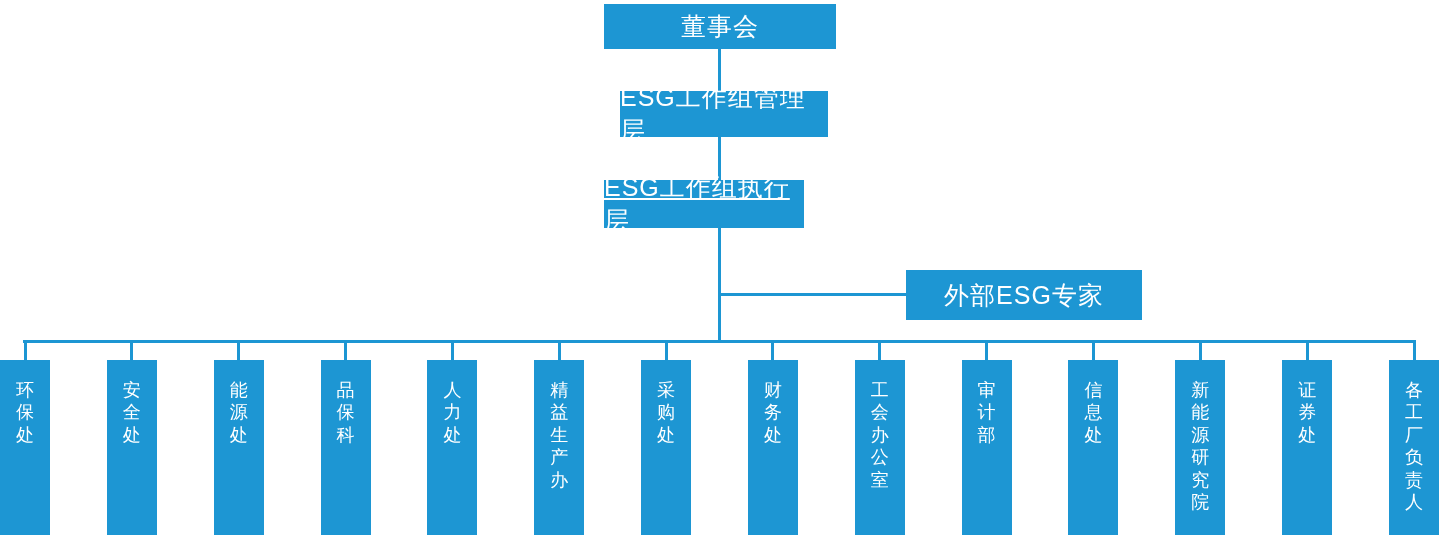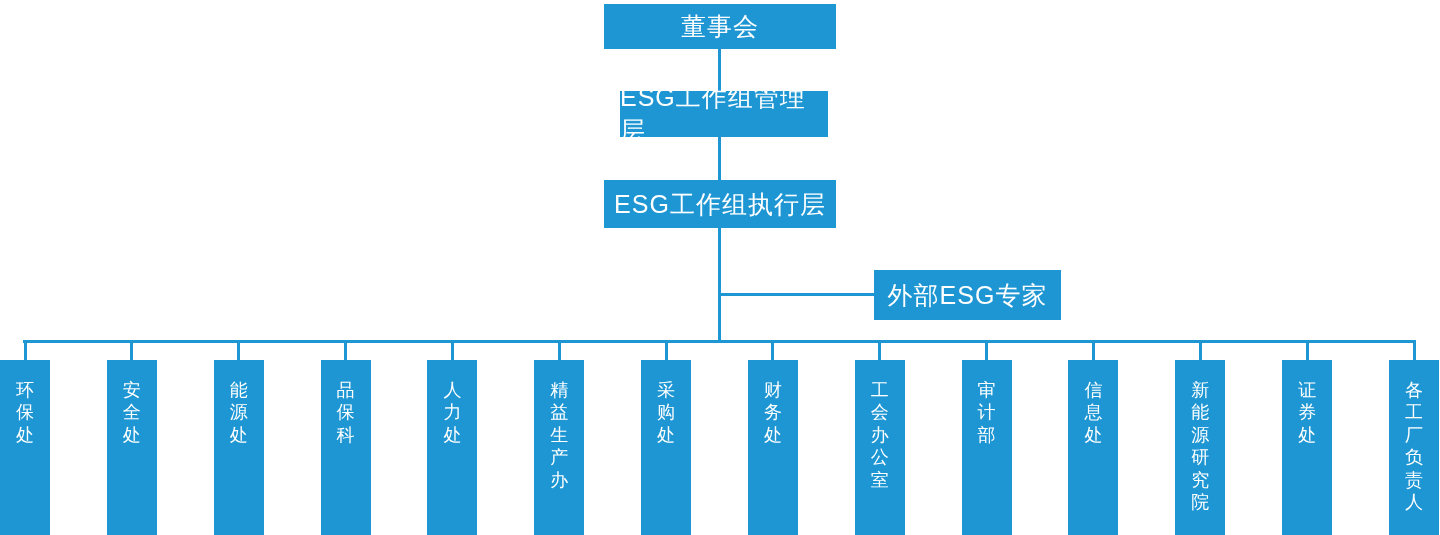--- a/index.html
+++ b/index.html
@@ -25,22 +25,22 @@
     color: var(--node-text);
     display: flex;
     align-items: center;
     justify-content: center;
     font-size: 25px;
     letter-spacing: 1px;
   }
 
   .node-board  { left: 604px; top: 4px;   width: 232px; height: 45px; }
   .node-mgmt   { left: 572px; top: 91px;  width: 208px; height: 46px; margin-left: 48px; }
-  .node-exec   { left: 604px; top: 180px; width: 232px; height: 48px; }
-  .node-expert { left: 874px; top: 270px; width: 187px; height: 50px; }
+  .node-exec   { left: 604px; top: 180px; width: 200px; height: 48px; text-decoration: underline; }
+  .node-expert { left: 906px; top: 270px; width: 236px; height: 50px; }
 
   .conn { position: absolute; background: var(--accent); }
   .conn-v1     { left: 718px; top: 49px;  width: 3px;    height: 42px; }
   .conn-v2     { left: 718px; top: 137px; width: 3px;    height: 43px; }
   .conn-v3     { left: 718px; top: 228px; width: 3px;    height: 115px; }
   .conn-branch { left: 720px; top: 293px; width: 186px;  height: 3px; }
   .conn-main   { left: 23px;  top: 340px; width: 1393px; height: 3px; }
 
   .stub {
     position: absolute;

